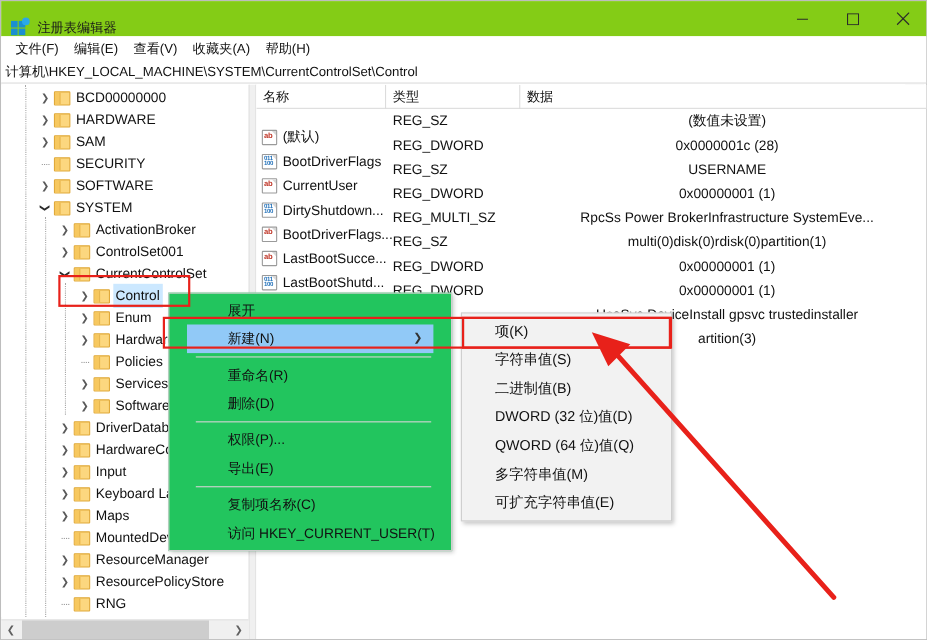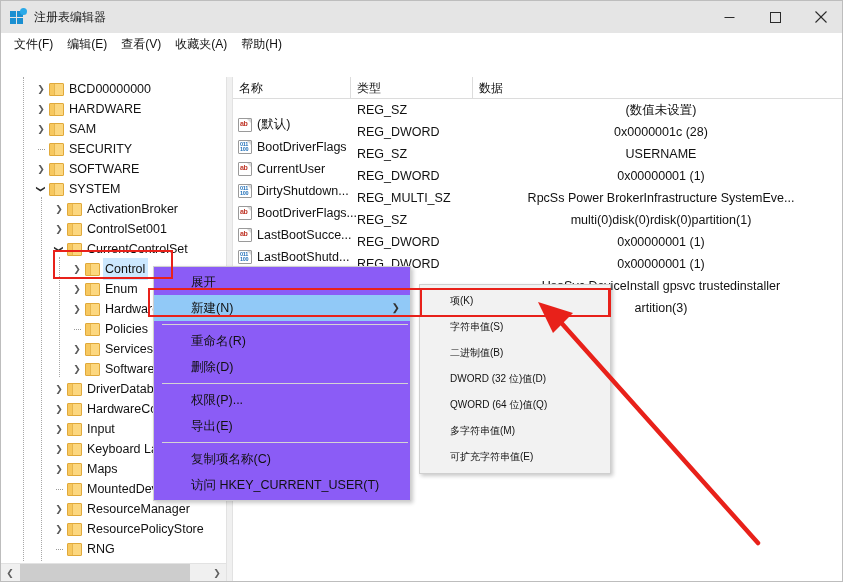--- a/index.html
+++ b/index.html
@@ -14,22 +14,22 @@
     width: 843px; height: 582px;
     background: #ffffff;
     border: 1px solid #bdbdbd;
     overflow: hidden;
   }
 
   
   .titlebar {
     position: absolute; left: 0; top: 0;
     width: 843px; height: 32px;
-    background: #e5e5e5;
-    display: flex; align-items: center;
+    background: #84cc16;
+    display: flex; align-items: flex-end;
   }
   .app-icon {
     width: 16px; height: 16px;
     margin-left: 9px; margin-right: 8px;
     position: relative; flex: none;
   }
   .app-icon .sq {
     position: absolute; background: #1a8fd1;
   }
   .app-icon .gear {
@@ -250,24 +250,24 @@
     position: absolute; left: 1px; top: 2px;
     letter-spacing: -0.3px;
   }
   .vicon.dw span { top: 1px; font-size: 5.5px; line-height: 5.5px; }
 
   
   .ctxmenu {
     position: absolute;
     left: 152px; top: 265px;
     width: 258px;
-    background: #8b5cf6;
+    background: #22c55e;
     border: 1px solid #cfcfcf;
     box-shadow: 2px 2px 4px rgba(0,0,0,0.22);
-    padding: 2px 0;
+    padding: 2px 16px;
     z-index: 40;
   }
   .cmi {
     position: relative;
     height: 26px; line-height: 26px;
     padding-left: 37px; padding-right: 22px;
     font-size: 12.5px; color: #111;
     white-space: nowrap;
   }
   .cmi.hl { background: #91c9f7; }
@@ -287,21 +287,21 @@
     width: 192px;
     background: #f2f2f2;
     border: 1px solid #cfcfcf;
     box-shadow: 2px 2px 4px rgba(0,0,0,0.22);
     padding: 3px 0;
     z-index: 50;
   }
   .smi {
     height: 26px; line-height: 26px;
     padding-left: 30px;
-    font-size: 10px; color: #111;
+    font-size: 13px; color: #111;
     white-space: nowrap;
     border-radius: 10px;
   }
 
   
   .redbox {
     position: absolute;
     border: 2px solid #e8211a;
     z-index: 70;
     pointer-events: none;
@@ -348,20 +348,23 @@
   </div>
 
   <div class="menubar">
     <div class="mi">文件(F)</div>
     <div class="mi">编辑(E)</div>
     <div class="mi">查看(V)</div>
     <div class="mi">收藏夹(A)</div>
     <div class="mi">帮助(H)</div>
   </div>
 
+  <div class="addrbar">
+    <div class="path">计算机\HKEY_LOCAL_MACHINE\SYSTEM\CurrentControlSet\Control</div>
+  </div>
 
   <div class="tree-pane">
     <div class="tree" id="tree-root">
       <div class="guide" style="left:22px;"></div>
       <div class="guide" style="left:40px; top:120px; bottom:0;"></div>
       <div class="guide" style="left:58px; top:180px; height:120px;"></div>
     <div class="trow lvl1">
           <div class="chev">❯</div>
           <div class="folder"></div>
           <div class="tlabel">BCD00000000</div>

